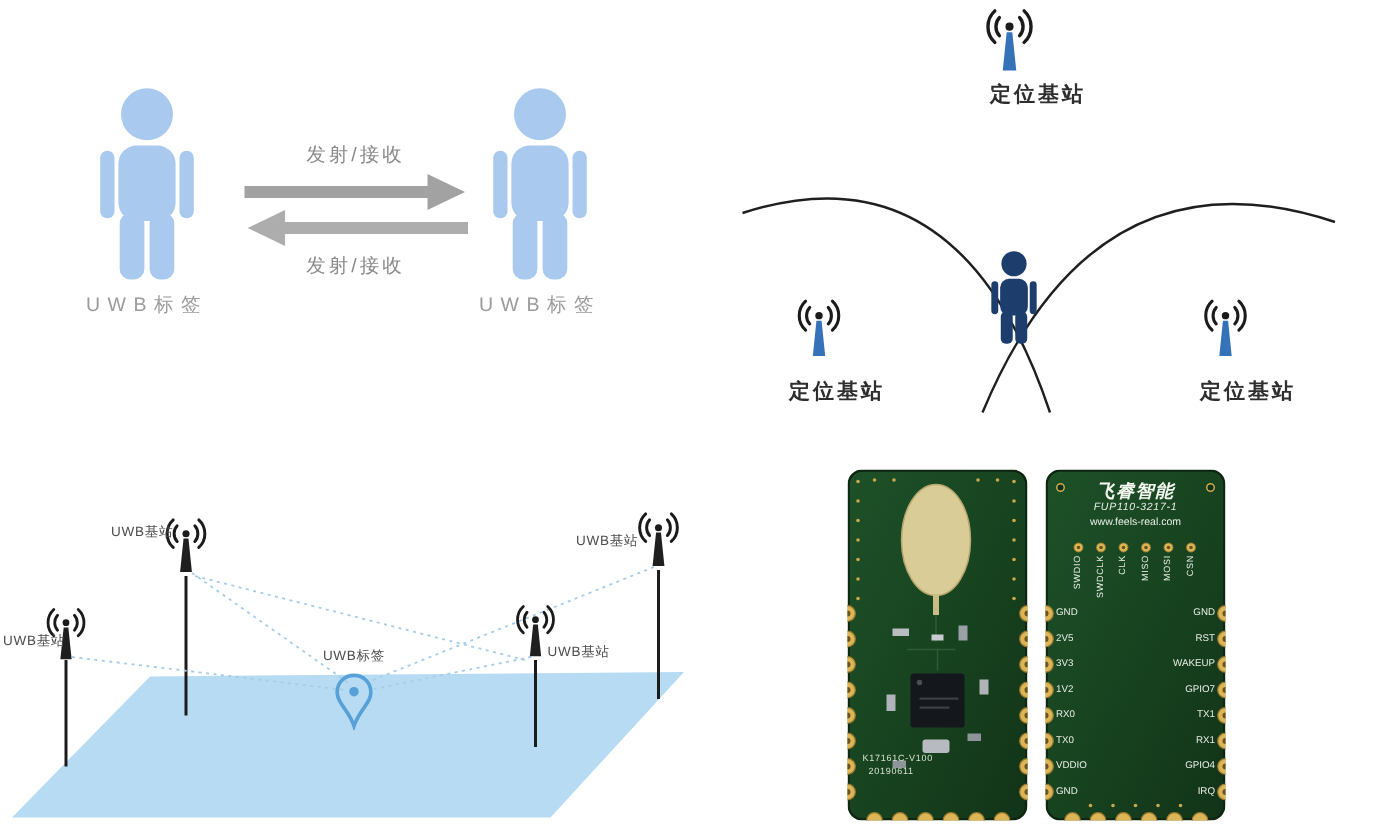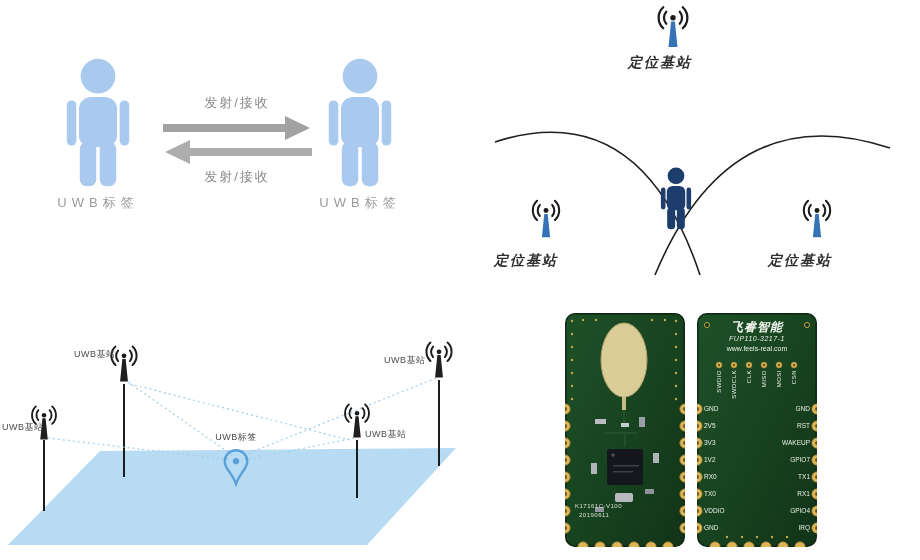--- a/index.html
+++ b/index.html
@@ -9,21 +9,21 @@
   }
   .abs{position:absolute;}
   svg{display:block;}
   .person-blue{color:var(--person-blue,#aac9ee);}
   .person-dark{color:var(--person-dark,#1d3e6d);}
   .ant-blue{color:var(--antenna-pole-blue,#3572b8);}
   .ant-dark{color:#1f1f1f;}
   .pin-blue{color:var(--pin-blue,#58a0d8);}
   .label-tag{color:#9b9b9b;font-size:13px;letter-spacing:5px;text-align:center;}
   .label-txrx{color:#8a8a8a;font-size:13px;letter-spacing:2px;text-align:center;}
-  .label-station{color:#2e2e2e;font-size:14px;font-weight:bold;letter-spacing:2px;text-align:left;font-style:italic;}
+  .label-station{color:#2e2e2e;font-size:14px;font-weight:bold;letter-spacing:2px;text-align:right;}
   .label-base{color:#4c4c4c;font-size:9px;letter-spacing:0.5px;}
   .label-pintag{color:#4c4c4c;font-size:9px;letter-spacing:0.5px;text-align:center;}
   .pcb{position:absolute;width:120px;height:234px;}
   .pcb-label{position:absolute;color:#e8eee6;font-size:6.5px;line-height:8px;white-space:nowrap;}
   .pcb-brand{position:absolute;left:0;top:6px;width:120px;text-align:center;color:#f2f6ef;
              font-size:12px;font-weight:bold;font-style:italic;letter-spacing:1px;}
   .pcb-model{position:absolute;left:0;top:22px;width:120px;text-align:center;color:#e8eee6;
              font-size:7px;font-style:italic;letter-spacing:0.5px;}
   .pcb-site{position:absolute;left:0;top:32px;width:120px;text-align:center;color:#e8eee6;font-size:7px;}
   .pcb-mark{position:absolute;color:#d7e0d3;font-size:6px;letter-spacing:0.5px;}

